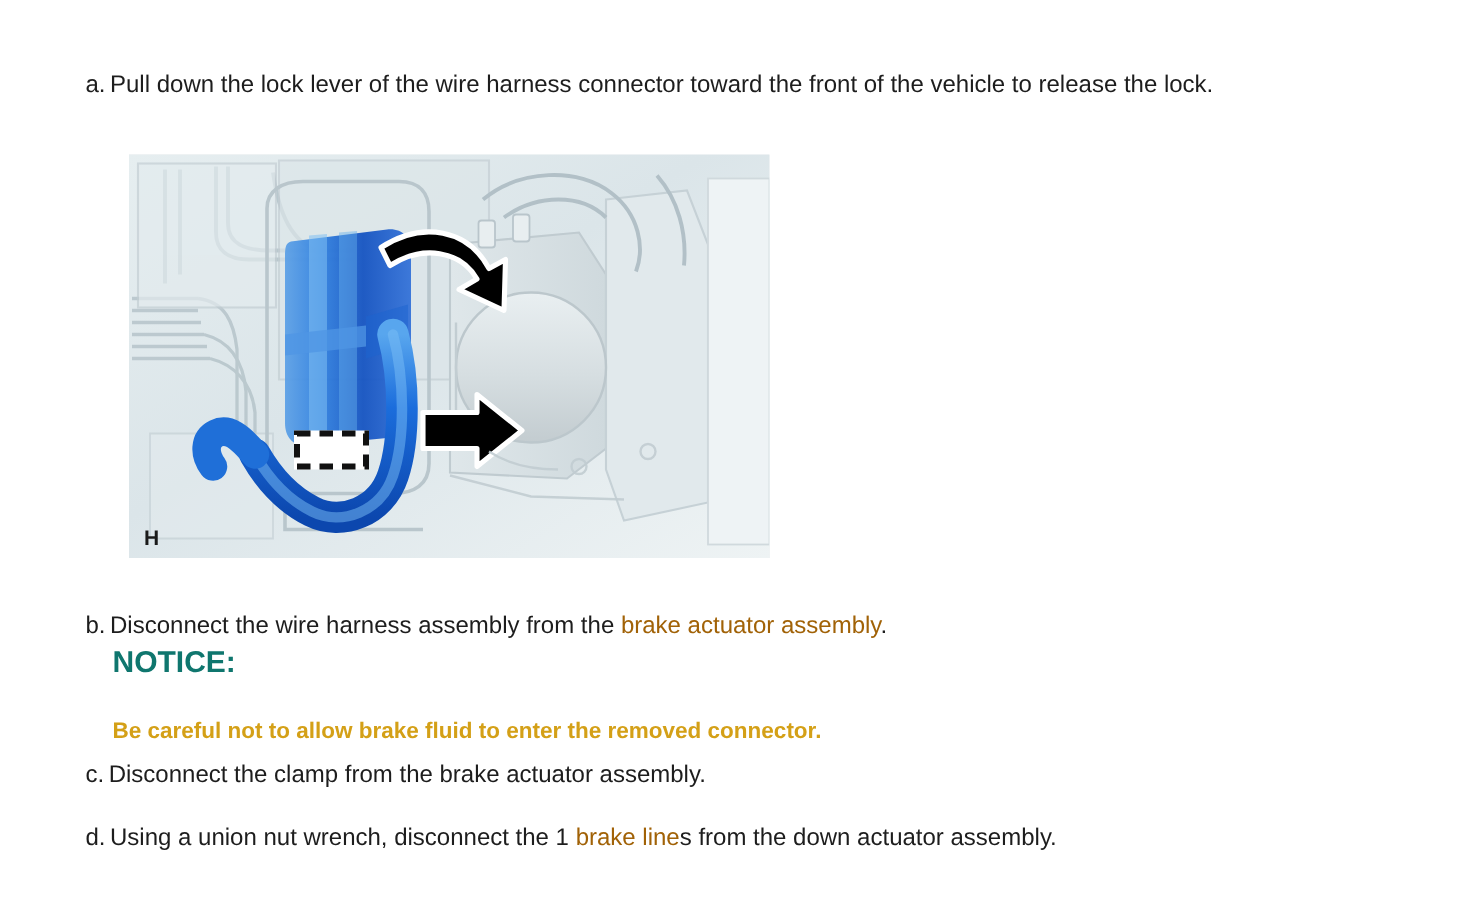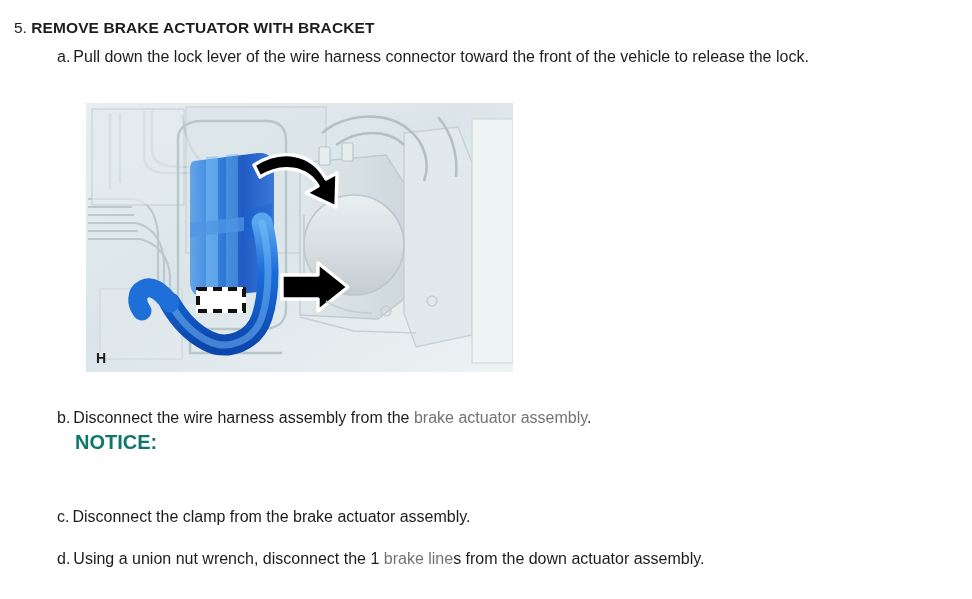--- a/index.html
+++ b/index.html
@@ -33,21 +33,21 @@
 
   
   .substep {
     position: absolute;
     font-size: 16px;
     line-height: 21px;
     color: #1d1d1d;
     white-space: nowrap;
   }
   .substep .marker { margin-right: 3px; }
-  .link { color: #737373; }
+  .link { color: #a16207; }
   .plain { color: #1d1d1d; }
 
   #substep-a { left: 57px; top: 46px; }
   #substep-b { left: 57px; top: 407px; }
   #substep-c { left: 57px; top: 506px; }
   #substep-d { left: 57px; top: 548px; }
 
   
   .notice-label {
     position: absolute;
@@ -88,24 +88,20 @@
     font-weight: bold;
     color: #1a1a1a;
     font-family: "Liberation Sans", sans-serif;
   }
 </style>
 </head>
 <body>
 
 <div class="page">
 
-  <div class="step-heading">
-    <span class="num">5.</span>
-    <span class="title">REMOVE BRAKE ACTUATOR WITH BRACKET</span>
-  </div>
 
   <div class="substep" id="substep-a">
     <span class="marker">a.</span><span class="plain">Pull down the lock lever of the wire harness connector toward the front of the vehicle to release the lock.</span>
   </div>
 
   <div class="figure">
     <svg viewBox="0 0 427 269" preserveAspectRatio="none">
       <defs>
         <linearGradient id="bgGrad" x1="0" y1="0" x2="1" y2="1">
           <stop offset="0%" stop-color="#e6eef0"></stop>
@@ -217,20 +213,21 @@
     </svg>
 
     <div class="fig-letter">H</div>
   </div>
 
   <div class="substep" id="substep-b">
     <span class="marker">b.</span><span class="plain">Disconnect the wire harness assembly from the </span><span class="link">brake actuator assembly</span><span class="plain">.</span>
   </div>
 
   <div class="notice-label">NOTICE:</div>
+  <div class="notice-body">Be careful not to allow brake fluid to enter the removed connector.</div>
 
   <div class="substep" id="substep-c">
     <span class="marker">c.</span><span class="plain">Disconnect the clamp from the brake actuator assembly.</span>
   </div>
 
   <div class="substep" id="substep-d">
     <span class="marker">d.</span><span class="plain">Using a union nut wrench, disconnect the 1 </span><span class="link">brake line</span><span class="plain">s from the down actuator assembly.</span>
   </div>
 
 </div>

